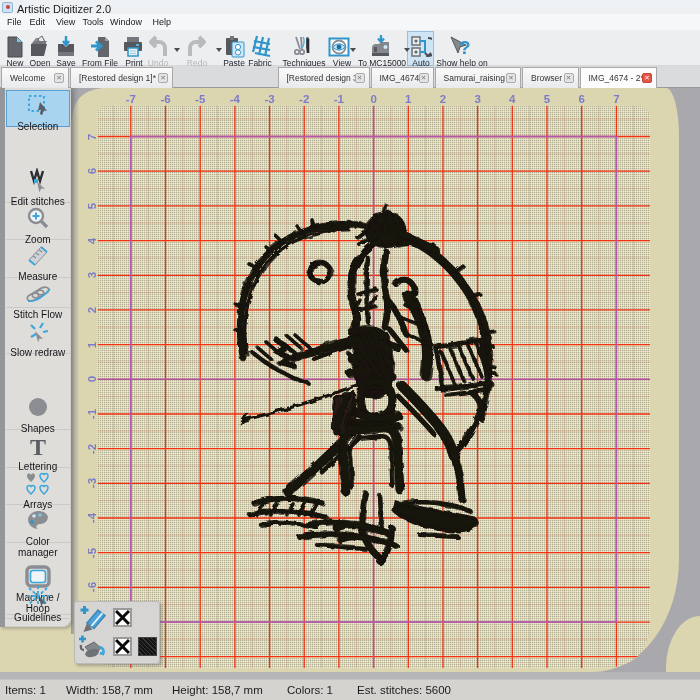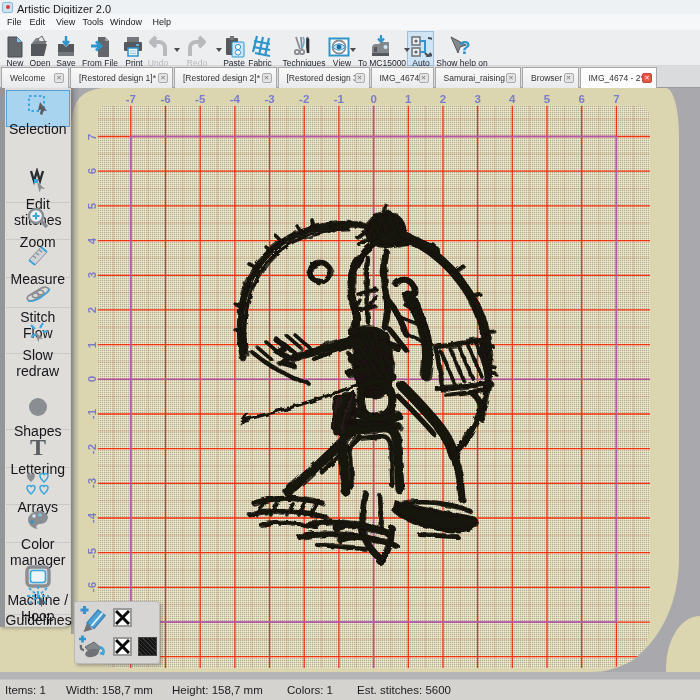--- a/index.html
+++ b/index.html
@@ -34,21 +34,21 @@
 .grid { position:absolute; left:0; top:0; }
 .rnum { position:absolute; font-size:11.5px; font-weight:bold; color:#7b7bca; text-align:center; height:14px; line-height:14px; }
 .rv { transform:rotate(-90deg); }
 .design { position:absolute; left:0; top:-88px; }
 
 .sidebar { position:absolute; left:0; top:0; width:71px; height:539px; background:#dfddda; border-right:1px solid #d2d0cd; border-bottom:1px solid #d2d0cd; border-radius:0 0 8px 0; box-shadow:2px 2px 3px rgba(90,90,95,0.35); }
 .sidebar::before { content:""; position:absolute; left:0; top:0; width:4.5px; height:539px; background:#95969a; }
 .sbtn { position:absolute; left:5.5px; width:64.5px; border-bottom:1px solid #cbc9c6; text-align:center; }
 .sbtn svg { margin-top:2px; }
 .sbtn.selected { background:#a8d4f0; border:1px solid #5a9fd4; }
-.slabel { font-size:14px; color:#15151a; margin-top:-2px; }
+.slabel { font-size:10px; color:#15151a; margin-top:-2px; }
 
 .cpanel { position:absolute; left:74px; top:513px; width:86px; height:63px; background:#d7d5d3; border:1px solid #bcbab8; border-radius:3px; box-shadow:2px 2px 3px rgba(90,90,95,0.4); }
 .cpen { position:absolute; left:3px; top:3px; }
 .cbucket { position:absolute; left:2px; top:32px; }
 .sw { position:absolute; width:19px; height:19px; background:#fff; border:2px solid #9a9a98; }
 .swb { position:absolute; width:19px; height:19px; border:1px solid #444;
        background:repeating-linear-gradient(45deg,#141414 0 2px,#383838 2px 3px); }
 
 .band { position:absolute; left:0; top:584px; width:700px; height:7px; background:#b5b5b8; }
 .statusbar { position:absolute; left:0; top:679px; width:700px; height:21px; background:#d5d3d0; border-top:1px solid #c5c3c0; font-size:11.5px; color:#1c1c1c; }
@@ -172,24 +172,20 @@
       </svg>
 <div class="tbl" style="left:422px">Show help on</div>
 </div>
   <div class="tabbar">
 <div class="tab" style="left:1px;width:68px">
         <span class="tlabel">Welcome</span>
         <span class="tx">✕</span>
       </div>
 <div class="tab" style="left:70px;width:103px">
         <span class="tlabel">[Restored design 1]*</span>
-        <span class="tx">✕</span>
-      </div>
-<div class="tab" style="left:174px;width:102.5px">
-        <span class="tlabel">[Restored design 2]*</span>
         <span class="tx">✕</span>
       </div>
 <div class="tab" style="left:277.5px;width:92.0px">
         <span class="tlabel">[Restored design 3]*</span>
         <span class="tx">✕</span>
       </div>
 <div class="tab" style="left:370.5px;width:63.0px">
         <span class="tlabel">IMG_4674*</span>
         <span class="tx">✕</span>
       </div>

